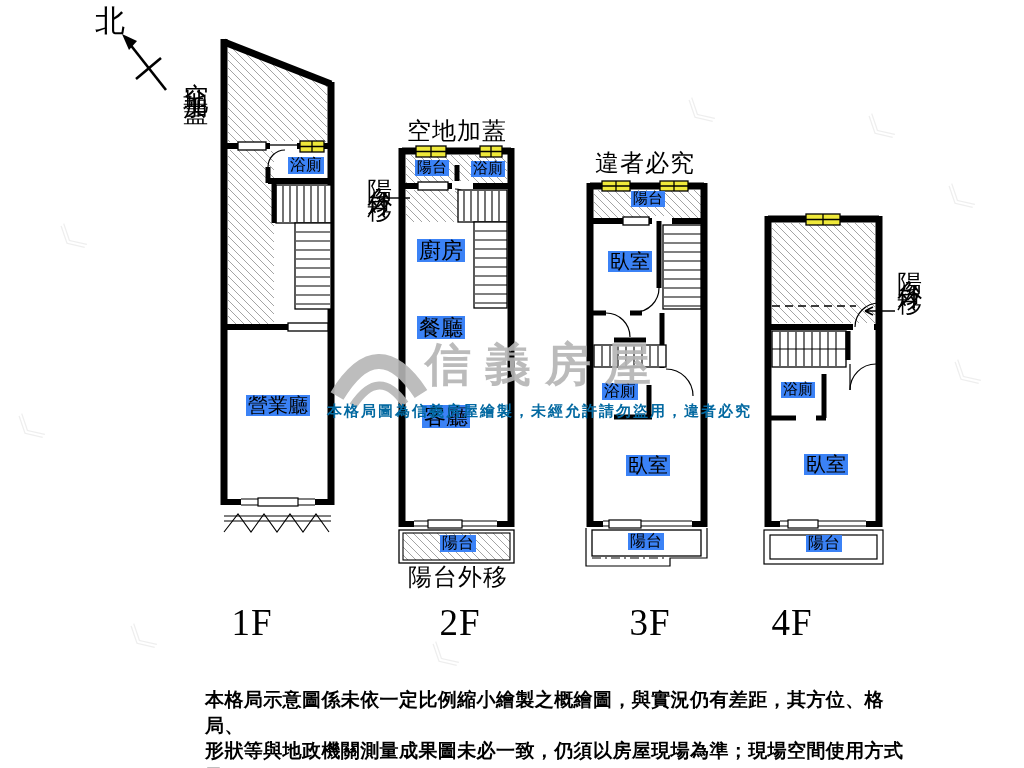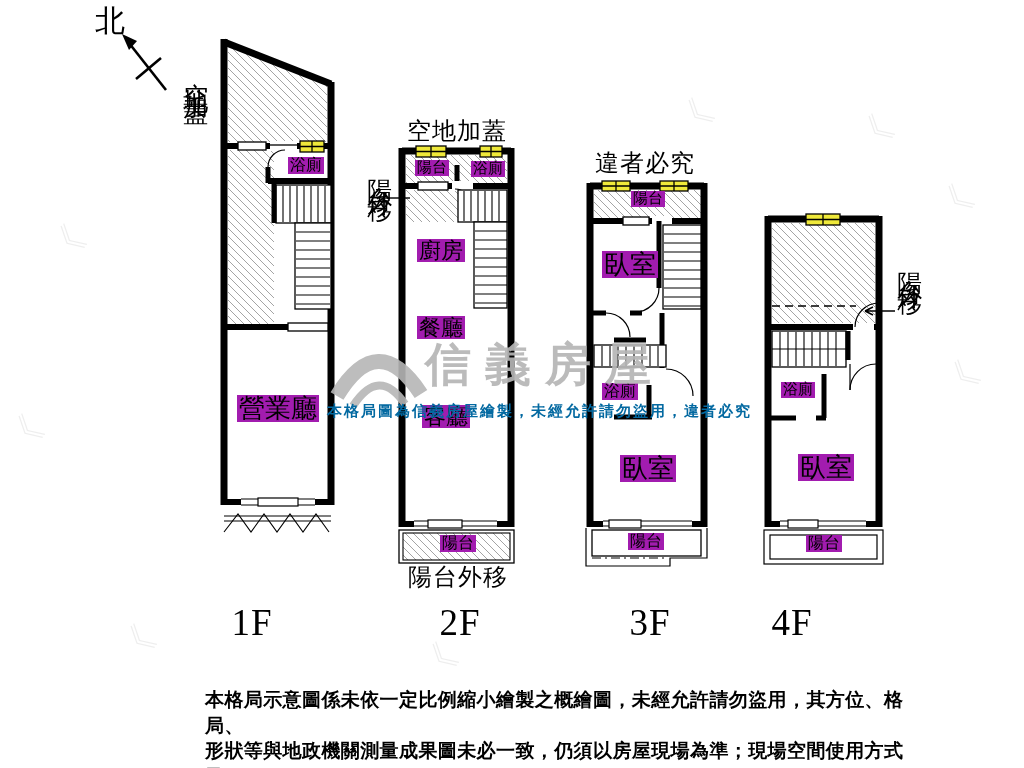--- a/index.html
+++ b/index.html
@@ -1,28 +1,28 @@
 <!DOCTYPE html>
 <html><head>
 <meta charset="utf-8">
 <style>
   html,body{margin:0;padding:0;background:#fff;}
   .canvas{position:relative;width:1024px;height:768px;background:#ffffff;overflow:hidden;
           font-family:"Liberation Sans",sans-serif;}
   .lbl{position:absolute;white-space:nowrap;color:#000;line-height:1.05;
        font-family:"Liberation Serif","DejaVu Serif",serif;}
   .ctr{transform:translateX(-50%);}
-  .room{background:#a21caf;padding:0 2px;}
+  .room{background:#3b82f6;padding:0 2px;}
   .vert{writing-mode:vertical-rl;text-orientation:upright;letter-spacing:6px;}
   .floor-label{font-size:37px;letter-spacing:1px;}
   .north-label{font-size:30px;}
   .ann{font-size:24px;letter-spacing:1px;}
   .ann-v{font-size:25px;}
   .r16{font-size:16px;} .r15{font-size:15px;} .r22{font-size:22px;}
-  .r24{font-size:26px;} .r26{font-size:22px;}
+  .r24{font-size:20px;} .r26{font-size:22px;}
   .wm-brand{position:absolute;left:425px;top:334px;font-size:46px;font-weight:600;
             letter-spacing:14px;color:#b6b6b6;opacity:.92;
             font-family:"Liberation Serif","DejaVu Serif",serif;}
   .wm-notice{position:absolute;left:327px;top:402px;font-size:15px;font-weight:600;
              letter-spacing:2px;color:#0369a1;font-family:"Liberation Sans",sans-serif;}
   .wm-tile{position:absolute;font-size:36px;color:rgba(90,90,90,0.10);
            transform:rotate(-48deg);font-family:"Liberation Serif",serif;}
   .disclaimer{position:absolute;left:205px;top:687px;width:716px;font-size:19px;
               line-height:25.5px;font-weight:600;letter-spacing:.4px;color:#000;
               font-family:"Liberation Sans",sans-serif;}
@@ -218,18 +218,18 @@
   <div class="wm-tile" style="left:48px;top:222px;">《</div>
   <div class="wm-tile" style="left:6px;top:412px;">《</div>
   <div class="wm-tile" style="left:118px;top:622px;">《</div>
   <div class="wm-tile" style="left:936px;top:182px;">《</div>
   <div class="wm-tile" style="left:942px;top:358px;">《</div>
   <div class="wm-tile" style="left:676px;top:96px;">《</div>
   <div class="wm-tile" style="left:420px;top:640px;">《</div>
   <div class="wm-tile" style="left:856px;top:112px;">《</div>
 
   <div class="disclaimer">
-    <div>本格局示意圖係未依一定比例縮小繪製之概繪圖，未經允許請勿盜用，其方位、格局、</div>
+    <div>本格局示意圖係未依一定比例縮小繪製之概繪圖，與實況仍有差距，其方位、格局、</div>
     <div>形狀等與地政機關測量成果圖未必一致，仍須以房屋現場為準；現場空間使用方式及</div>
 
   </div>
 
 </div>
 
 </body></html>

